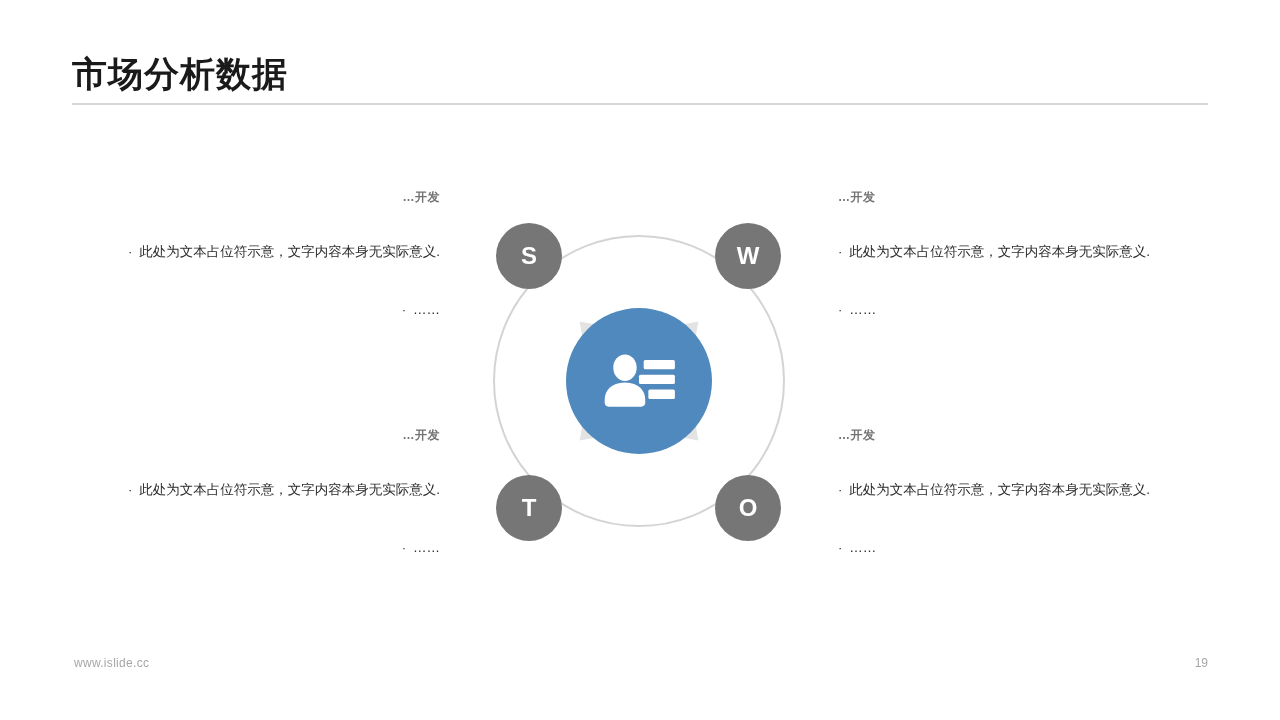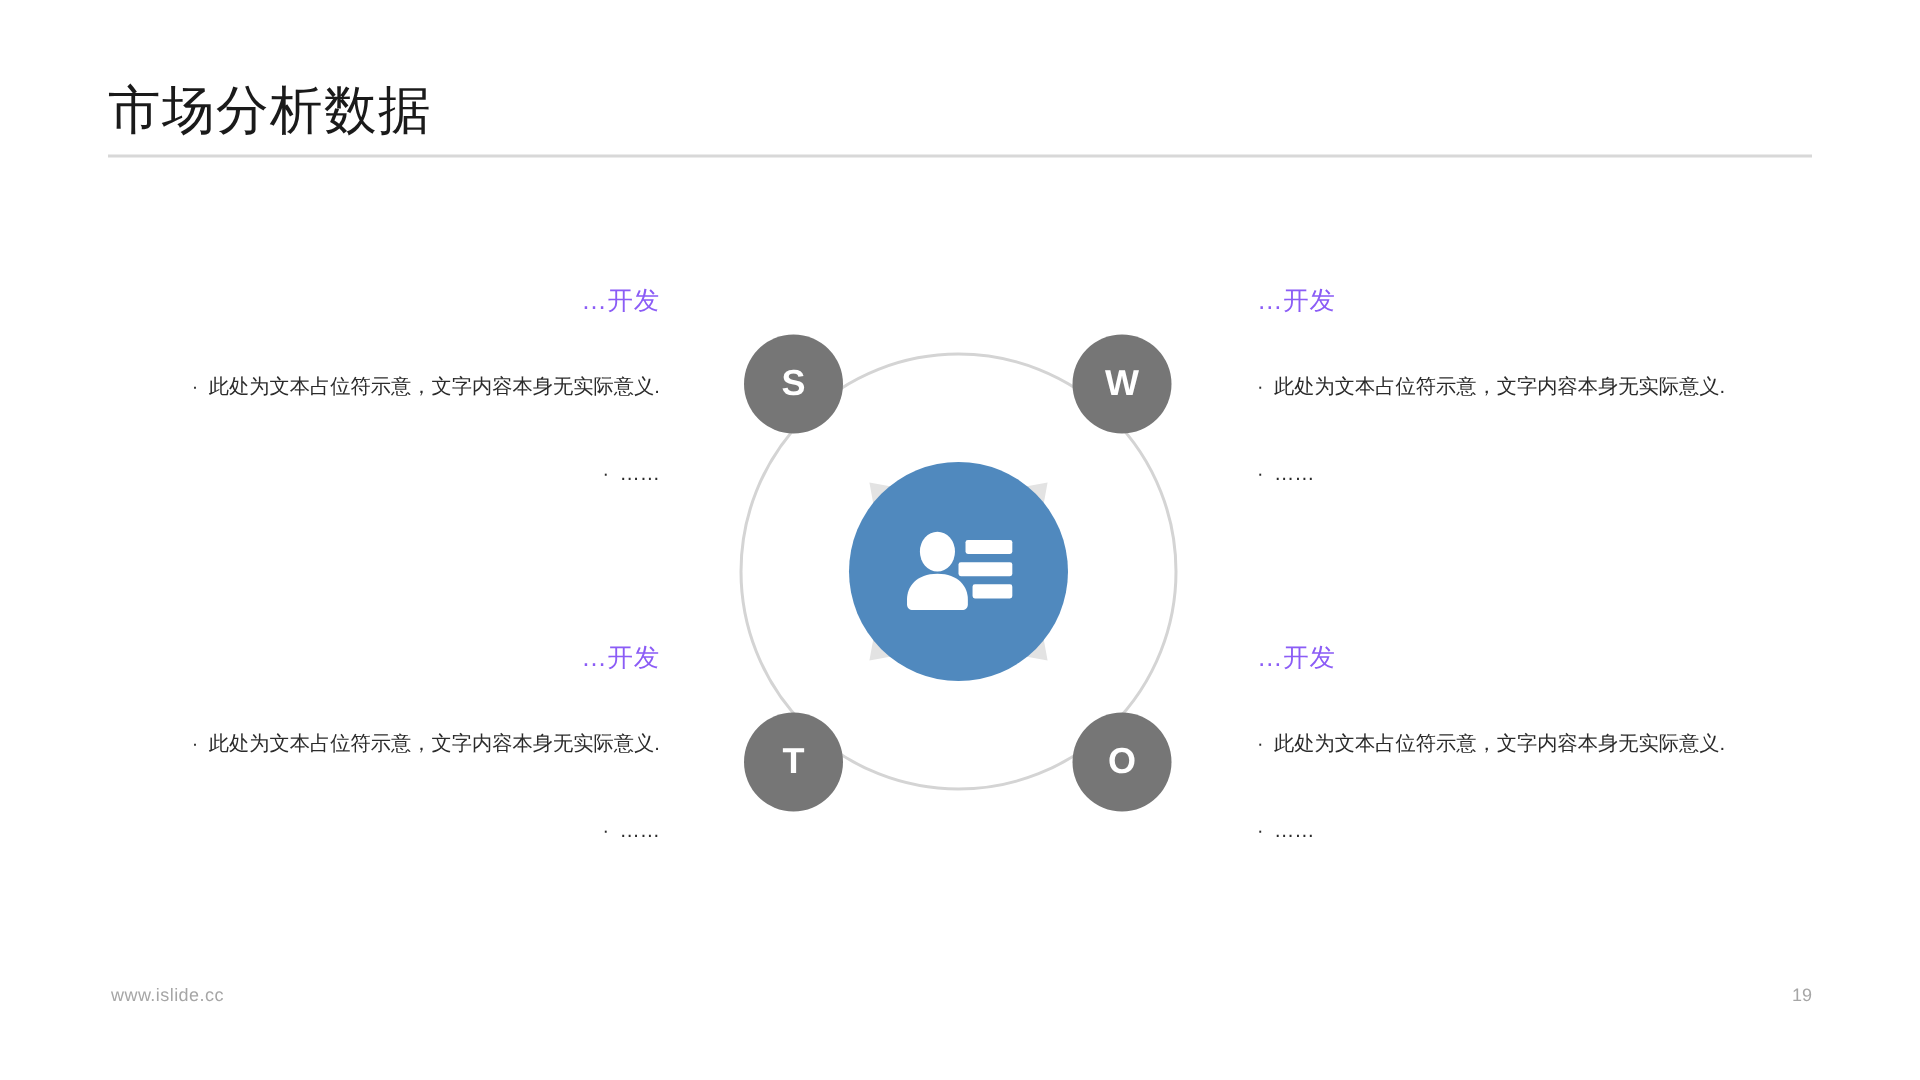--- a/index.html
+++ b/index.html
@@ -15,21 +15,21 @@
     font-family: "Liberation Sans", "DejaVu Sans", sans-serif;
     color: #222222;
   }
 
   
   .slide-title {
     position: absolute;
     left: 72px;
     top: 54px;
     font-size: 35px;
-    font-weight: normal;
+    font-weight: bold;
     letter-spacing: 1px;
     color: #1a1a1a;
     line-height: 1.15;
     white-space: nowrap;
   }
   .title-rule {
     position: absolute;
     left: 72px;
     top: 103px;
     width: 1136px;
@@ -41,23 +41,23 @@
   .text-block {
     position: absolute;
     width: 330px;
   }
   .tb-left  { left: 110px; text-align: right; }
   .tb-right { left: 838px; text-align: left; }
   .tb-top    { top: 190px; }
   .tb-bottom { top: 428px; }
 
   .block-heading {
-    font-size: 17px;
-    font-weight: normal;
-    color: #8b5cf6;
+    font-size: 12px;
+    font-weight: bold;
+    color: #737373;
     line-height: 1.25;
     margin: 0 0 11px 0;
     letter-spacing: 0.5px;
   }
   .bullet-list {
     list-style: none;
     margin: 0;
     padding: 0;
   }
   .bullet-item {

